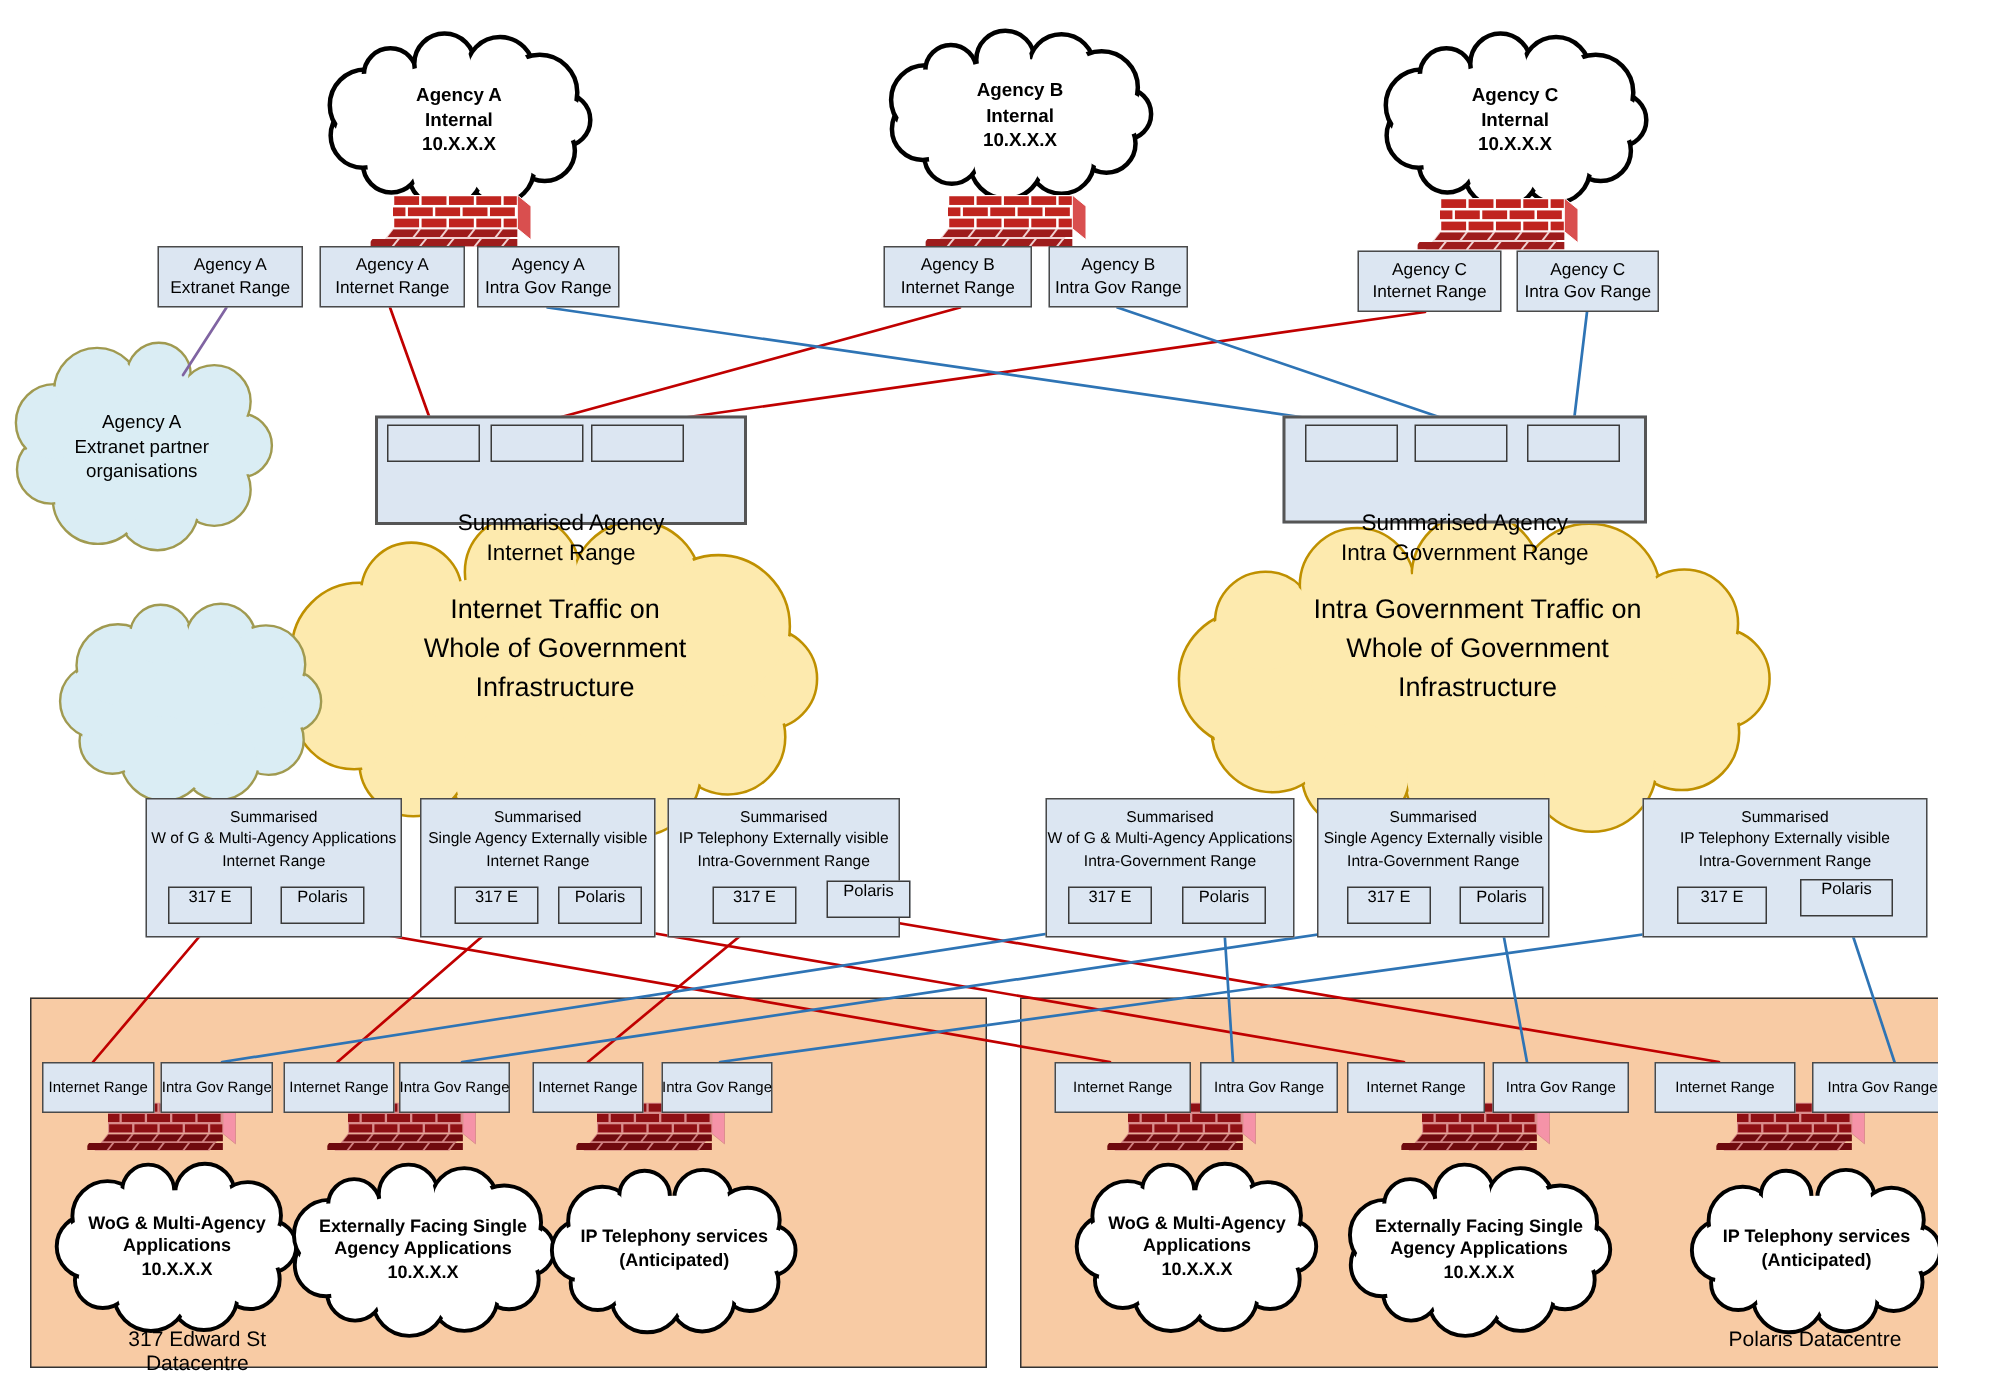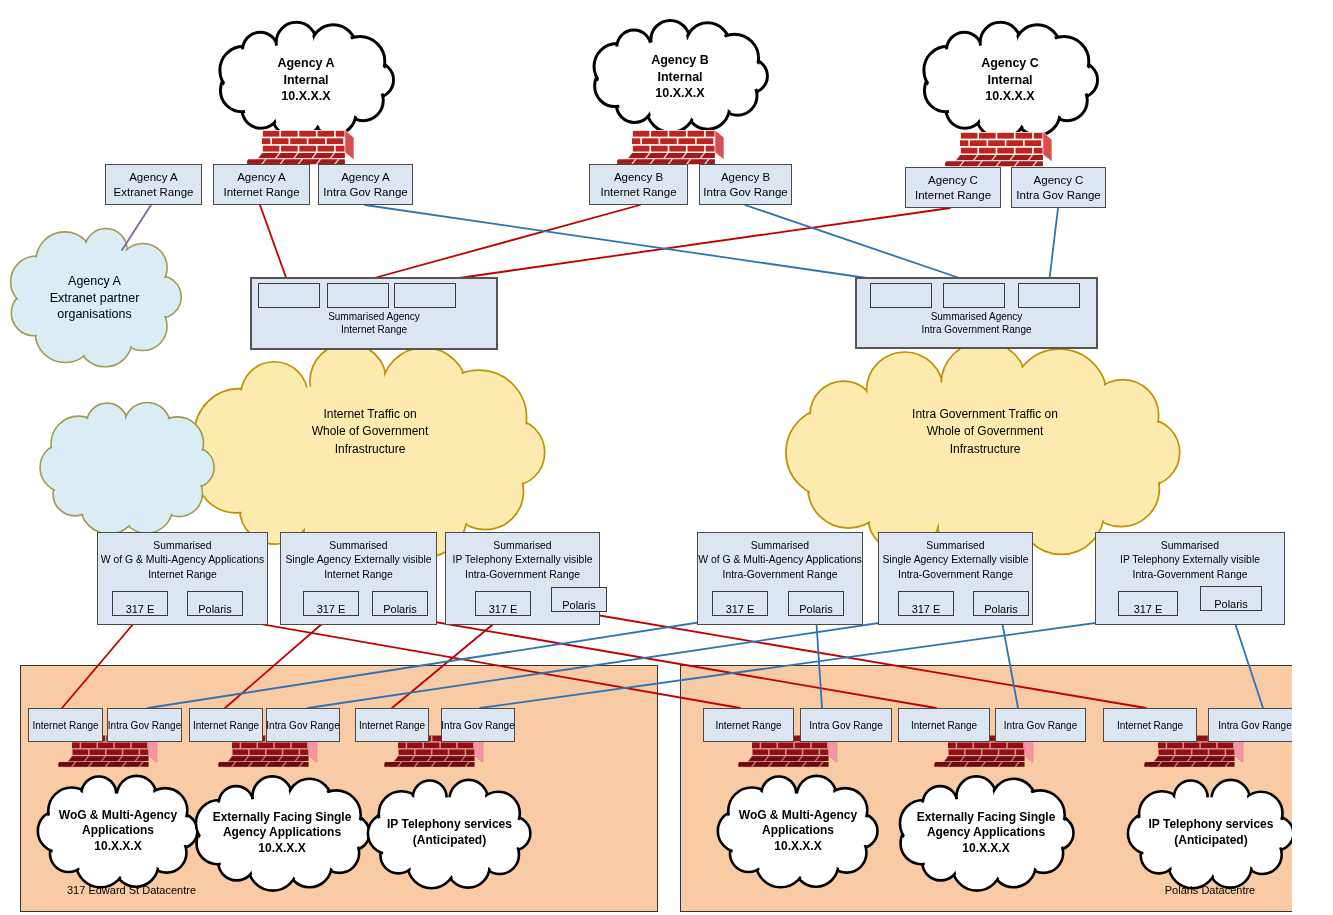--- a/index.html
+++ b/index.html
@@ -22,40 +22,40 @@
     font-size:11.5px; line-height:1.3; text-align:center;
   }
   .nbox span, .ctext span, .slabel span { white-space:pre; text-align:center; display:block; }
   .bigbox {
     position:absolute; z-index:3; box-sizing:border-box;
     background:#dce6f2; border:2px solid #555;
   }
   .subbox {
     position:absolute; z-index:4; box-sizing:border-box;
     background:#dce6f2; border:1.5px solid #3a3a3a;
-    display:flex; align-items:flex-end; justify-content:center;
+    display:flex; align-items:flex-start; justify-content:center;
     font-size:11px;
   }
   .slabel {
     position:absolute; z-index:4;
     display:flex; align-items:center; justify-content:center;
-    font-size:10px; line-height:1.35; text-align:center;
+    font-size:15px; line-height:1.35; text-align:center;margin-top:36px;
   }
   .summ { align-items:flex-start; padding-top:6px; font-size:10.4px; line-height:1.38; }
   .ctext {
     position:absolute; z-index:3;
     display:flex; align-items:center; justify-content:center;
     text-align:center; line-height:1.35;
   }
   .agencycloud-text { font-weight:bold; font-size:12.5px; }
   .sidecloud-text { font-size:12.5px; }
-  .trafficcloud-text { font-size:12px; line-height:1.45; }
+  .trafficcloud-text { font-size:18px; line-height:1.45; }
   .dccloud-text { font-weight:bold; font-size:12px; line-height:1.3; }
   .dcrange { font-size:10px; }
-  .dclabel { position:absolute; z-index:3; font-size:11px; text-align:center; }
+  .dclabel { position:absolute; z-index:3; font-size:14px; text-align:center; }
 </style>
 </head>
 <body>
 
 <div id="stage">
 
   <svg id="diagram-svg" width="1333" height="915">
       <g>
         <circle cx="511.1368" cy="452.5" r="33.579" fill="#fdeaae" stroke="#bf9000" stroke-width="1.7"></circle>
         <circle cx="485.2687234681879" cy="491.3707772370956" r="38.253" fill="#fdeaae" stroke="#bf9000" stroke-width="1.7"></circle>

